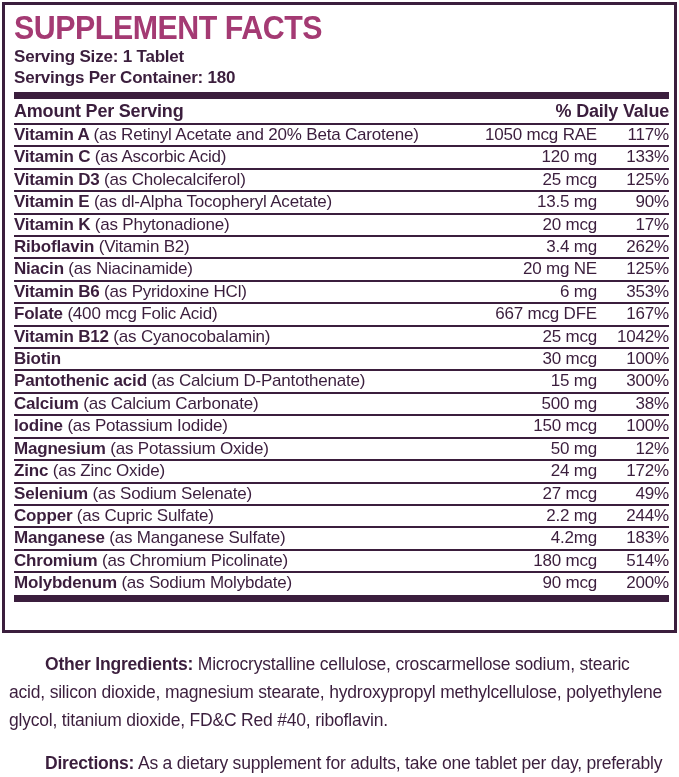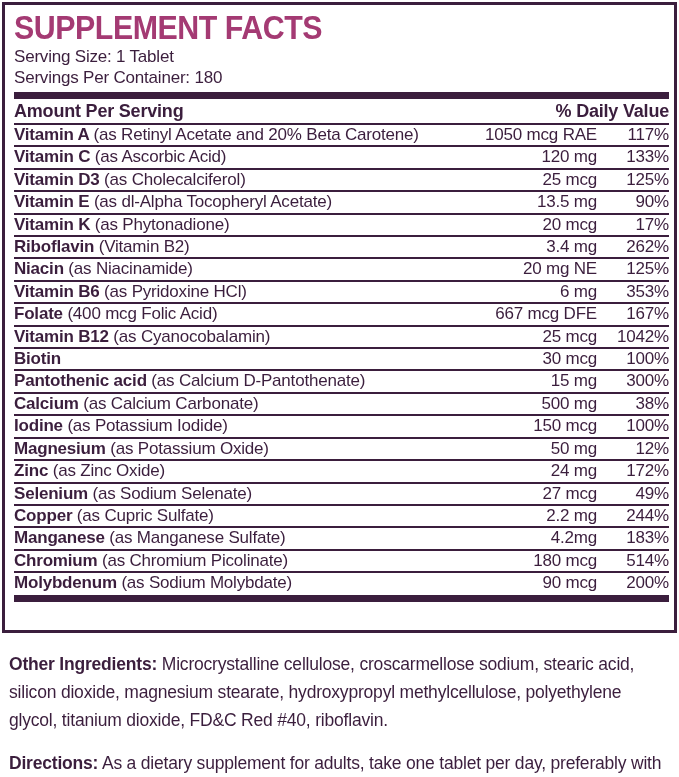--- a/index.html
+++ b/index.html
@@ -28,21 +28,21 @@
     letter-spacing:-0.5px;
     color:var(--accent);
     transform:scaleX(0.92);
     transform-origin:left center;
     margin-top:3px;
     line-height:36px;
     white-space:nowrap;
   }
   .serving-line{
     font-size:17px;
-    font-weight:400;
+    font-weight:700;
     line-height:21px;
     letter-spacing:-0.2px;
   }
   .thick-bar{
     height:7px;
     background:var(--ink);
   }
   .bar-top{margin-top:4px;}
   .bar-bottom{margin-top:1px;}
   .header-row{
@@ -74,21 +74,21 @@
     padding:0 10px 0 9px;
   }
   .footer p{
     font-size:17.5px;
     line-height:28px;
     letter-spacing:-0.2px;
     font-weight:400;
   }
   .p-ingredients{margin-top:17px;}
   .p-directions{margin-top:15px;}
-  .lead{font-weight:700;}
+  .lead{font-weight:700;margin-left:36px;}
 </style>
 </head>
 <body>
 
 <div class="facts-box">
   <div>
     <span class="panel-title">SUPPLEMENT FACTS</span>
   </div>
   <div class="serving-line">Serving Size: 1 Tablet</div>
   <div class="serving-line">Servings Per Container: 180</div>

